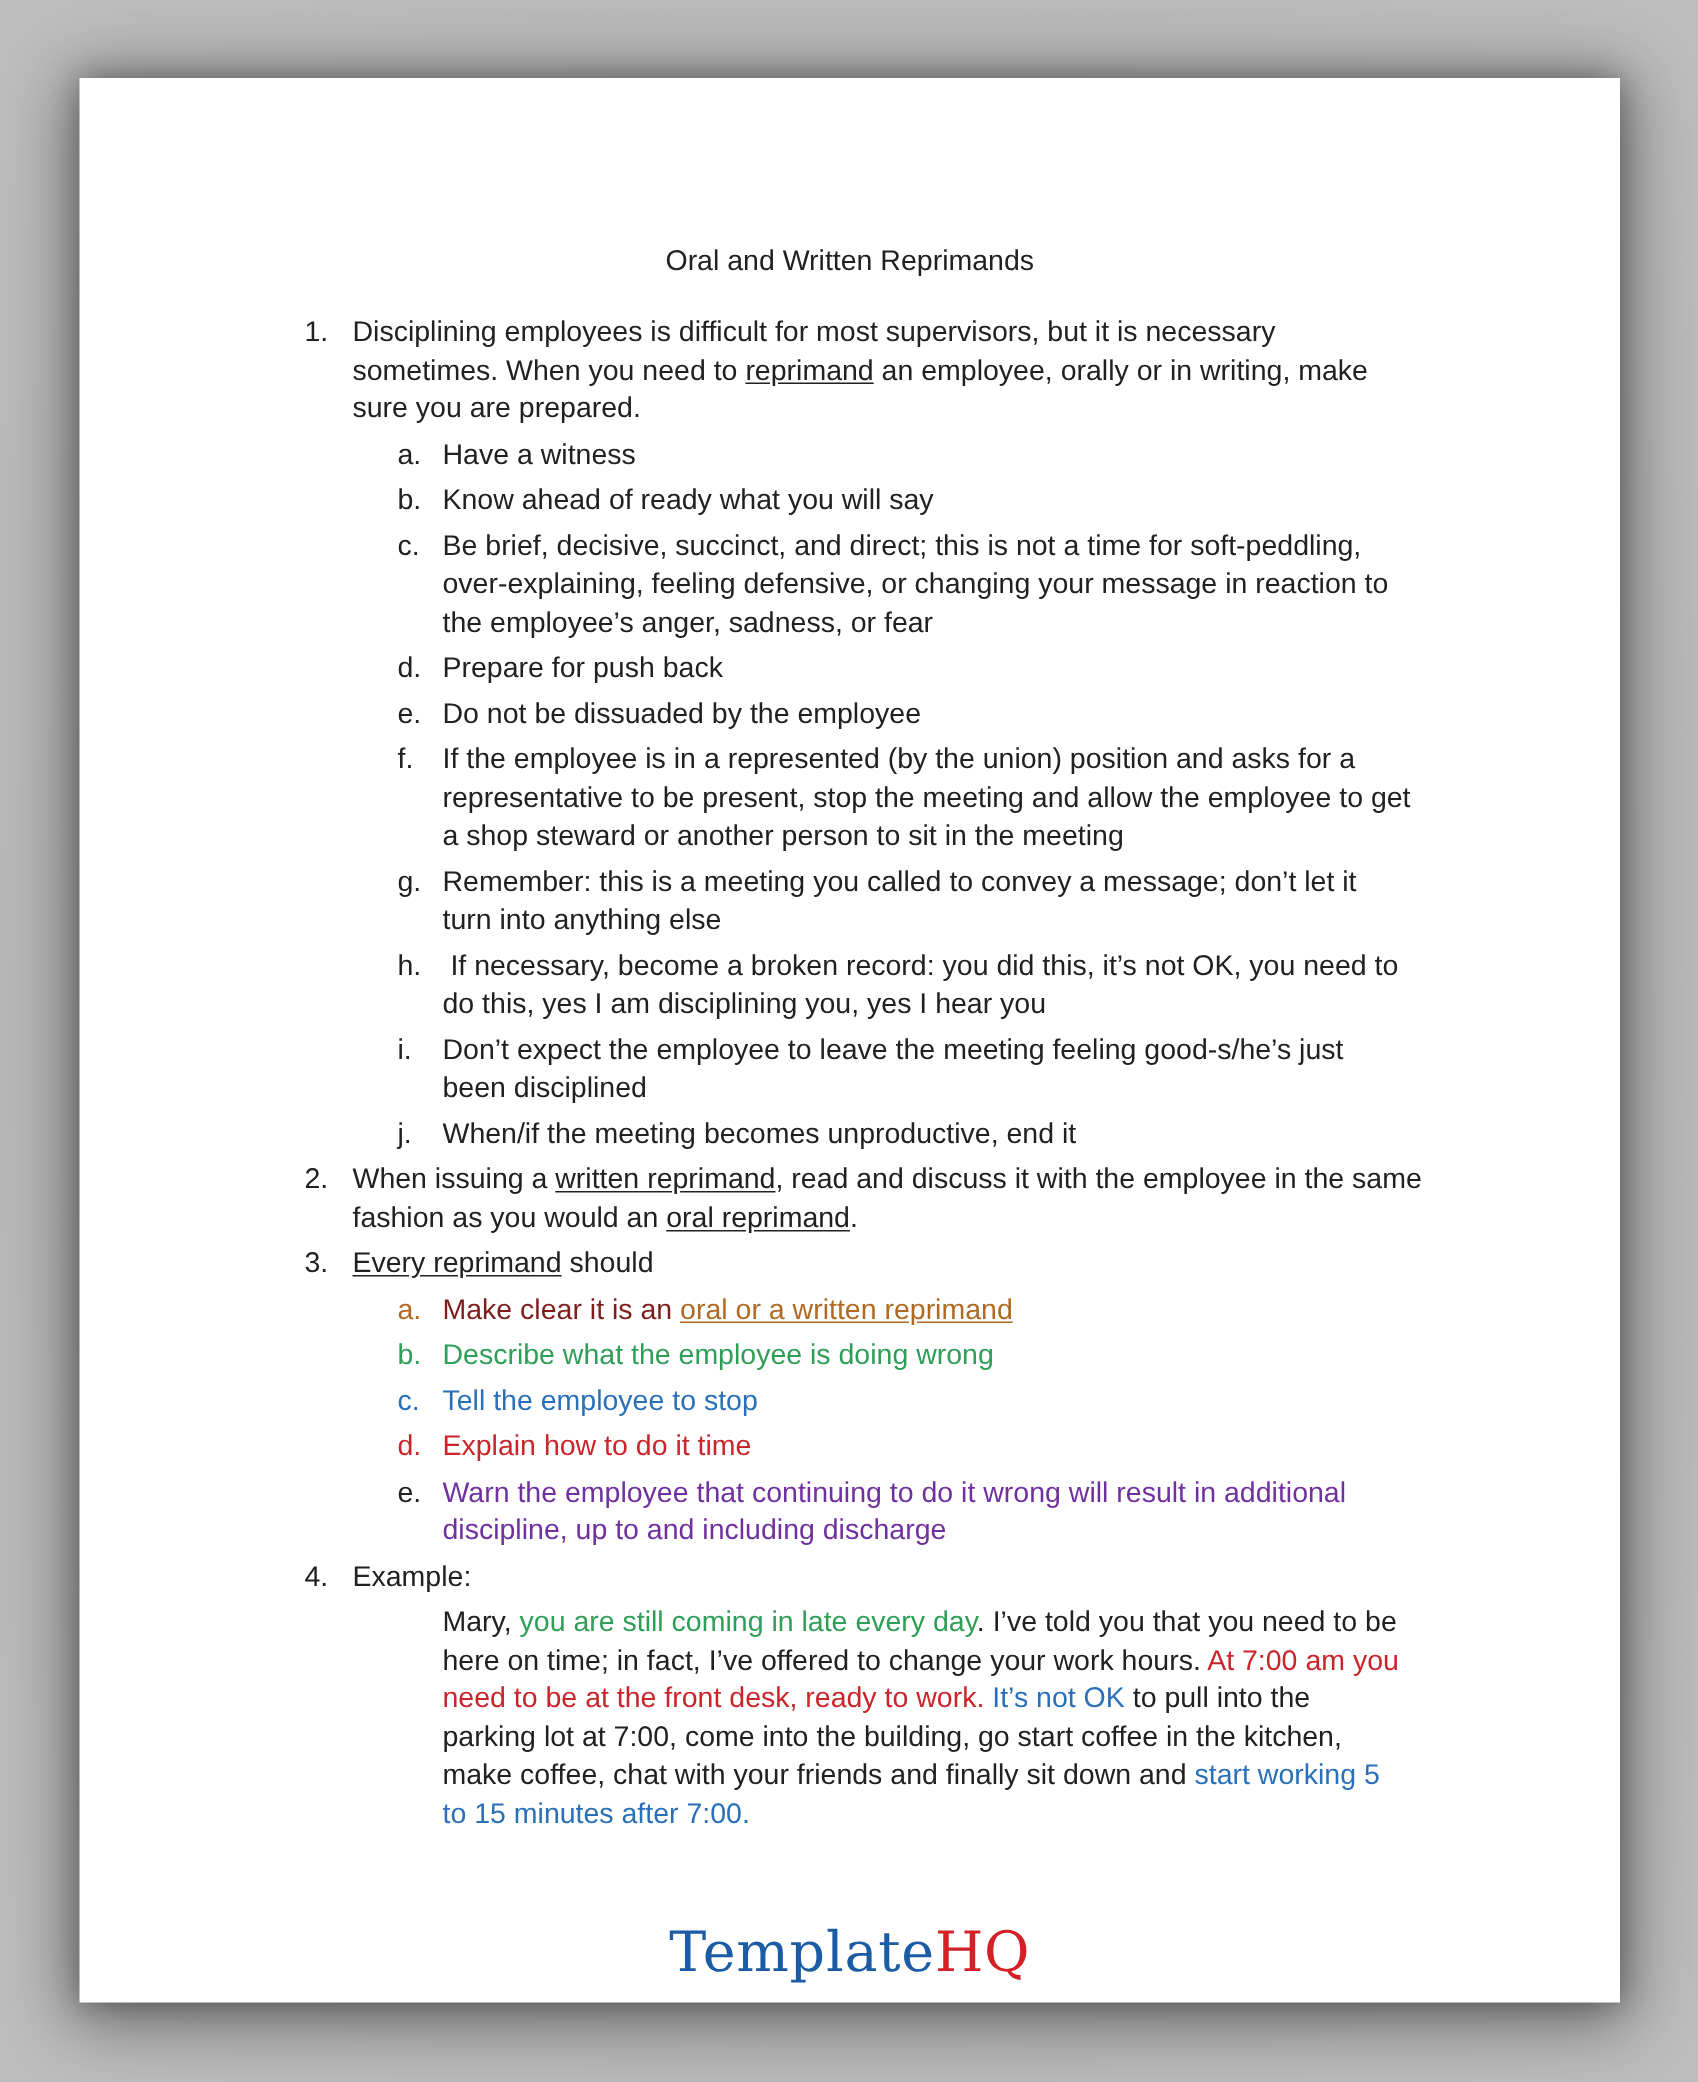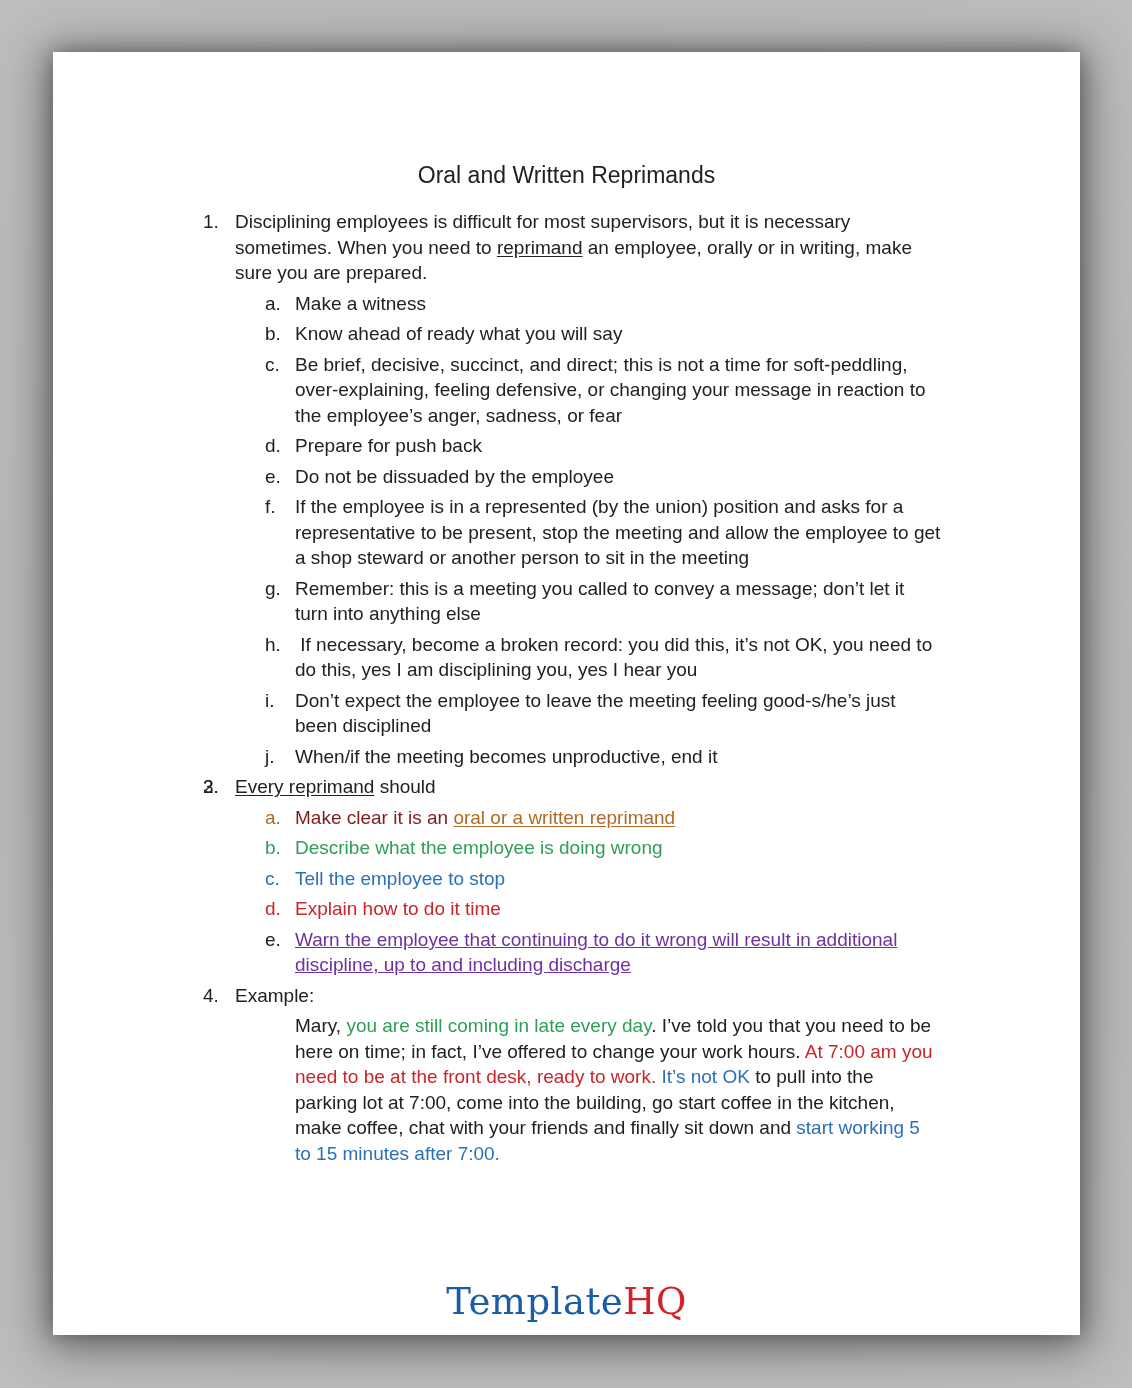--- a/index.html
+++ b/index.html
@@ -22,21 +22,21 @@
     top: 52px;
     width: 1027px;
     height: 1283px;
     background: #ffffff;
     box-shadow: 0 6px 42px 6px rgba(0,0,0,0.45), 0 0 18px rgba(0,0,0,0.28);
     box-sizing: border-box;
     padding-top: 110px;
   }
   .doc-title {
     text-align: center;
-    font-size: 23px;
+    font-size: 19px;
     line-height: 26px;
     color: #212121;
     margin-bottom: 21px;
   }
   .doc-body {
     font-size: 19px;
     line-height: 25.5px;
     color: #212121;
   }
   .row { position: relative; margin-bottom: 5px; }
@@ -59,35 +59,35 @@
   }
 </style>
 </head>
 <body>
 
 <div class="stage">
   <div class="page">
     <div class="doc-title">Oral and Written Reprimands</div>
     <div class="doc-body" id="doc-list">
         <div class="row l1"><span class="marker">1.</span><span class="text"><span>Disciplining employees is difficult for most supervisors, but it is necessary sometimes. When you need to </span><span class="u">reprimand</span><span> an employee, orally or in writing, make sure you are prepared.</span></span></div>
-        <div class="row l2"><span class="marker">a.</span><span class="text"><span>Make a witness</span></span></div>
+        <div class="row l2"><span class="marker">a.</span><span class="text"><span>Have a witness</span></span></div>
         <div class="row l2"><span class="marker">b.</span><span class="text"><span>Know ahead of ready what you will say</span></span></div>
         <div class="row l2"><span class="marker">c.</span><span class="text"><span>Be brief, decisive, succinct, and direct; this is not a time for soft-peddling, over-explaining, feeling defensive, or changing your message in reaction to the employee’s anger, sadness, or fear</span></span></div>
         <div class="row l2"><span class="marker">d.</span><span class="text"><span>Prepare for push back</span></span></div>
         <div class="row l2"><span class="marker">e.</span><span class="text"><span>Do not be dissuaded by the employee</span></span></div>
         <div class="row l2"><span class="marker">f.</span><span class="text"><span>If the employee is in a represented (by the union) position and asks for a representative to be present, stop the meeting and allow the employee to get a shop steward or another person to sit in the meeting</span></span></div>
         <div class="row l2"><span class="marker">g.</span><span class="text"><span>Remember: this is a meeting you called to convey a message; don’t let it turn into anything else</span></span></div>
         <div class="row l2"><span class="marker">h.</span><span class="text"><span>&nbsp;If necessary, become a broken record: you did this, it’s not OK, you need to do this, yes I am disciplining you, yes I hear you</span></span></div>
         <div class="row l2"><span class="marker">i.</span><span class="text"><span>Don’t expect the employee to leave the meeting feeling good-s/he’s just been disciplined</span></span></div>
         <div class="row l2"><span class="marker">j.</span><span class="text"><span>When/if the meeting becomes unproductive, end it</span></span></div>
-        <div class="row l1"><span class="marker">2.</span></div>
+        <div class="row l1"><span class="marker">2.</span><span class="text"><span>When issuing a </span><span class="u">written reprimand</span><span>, read and discuss it with the employee in the same fashion as you would an </span><span class="u">oral reprimand</span><span>.</span></span></div>
         <div class="row l1"><span class="marker">3.</span><span class="text"><span class="u">Every reprimand</span><span> should</span></span></div>
         <div class="row l2"><span class="marker" style="color: rgb(176, 106, 36);">a.</span><span class="text"><span style="color: #7f1d1d;">Make clear it is an </span><span class="u" style="color: rgb(176, 106, 36); text-align: center;">oral or a written reprimand</span></span></div>
         <div class="row l2"><span class="marker" style="color: rgb(47, 158, 87);">b.</span><span class="text"><span style="color: rgb(47, 158, 87);">Describe what the employee is doing wrong</span></span></div>
         <div class="row l2"><span class="marker" style="color: rgb(42, 112, 184);">c.</span><span class="text"><span style="color: rgb(42, 112, 184);">Tell the employee to stop</span></span></div>
         <div class="row l2"><span class="marker" style="color: rgb(201, 37, 43);">d.</span><span class="text"><span style="color: rgb(201, 37, 43);">Explain how to do it time</span></span></div>
-        <div class="row l2"><span class="marker">e.</span><span class="text"><span style="color: rgb(112, 48, 160); text-decoration: underline;">Warn the employee that continuing to do it wrong will result in additional discipline, up to and including discharge</span></span></div>
+        <div class="row l2"><span class="marker">e.</span><span class="text"><span style="color: rgb(112, 48, 160);">Warn the employee that continuing to do it wrong will result in additional discipline, up to and including discharge</span></span></div>
         <div class="row l1"><span class="marker">4.</span><span class="text"><span>Example:</span></span></div>
         <div class="row p"><span class="text"><span>Mary, </span><span style="color: rgb(47, 158, 87);">you are still coming in late every day</span><span>. I’ve told you that you need to be here on time; in fact, I’ve offered to change your work hours. </span><span style="color: rgb(201, 37, 43);">At 7:00 am you need to be at the front desk, ready to work. </span><span style="color: rgb(42, 112, 184);">It’s not OK</span><span> to pull into the parking lot at 7:00, come into the building, go start coffee in the kitchen, make coffee, chat with your friends and finally sit down and </span><span style="color: rgb(42, 112, 184);">start working 5 to 15 minutes after 7:00.</span></span></div>
       </div>
     <div class="logo"><span style="color: rgb(27, 92, 165);">Template</span><span style="color: rgb(211, 33, 39);">HQ</span></div>
   </div>
 </div>
 
 </body></html>

